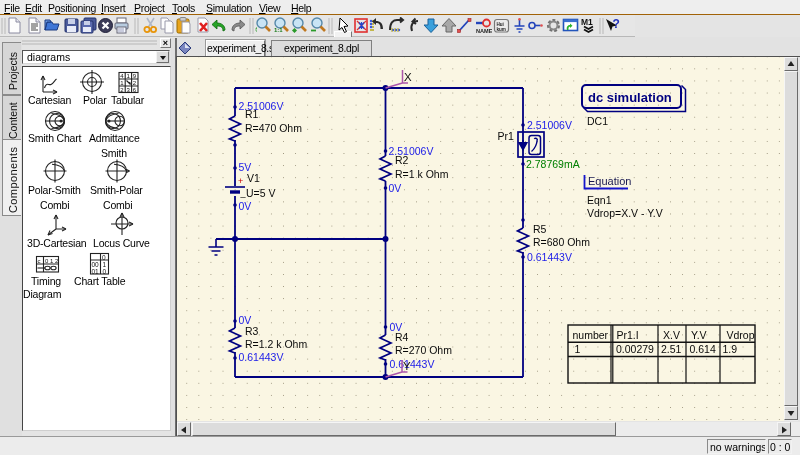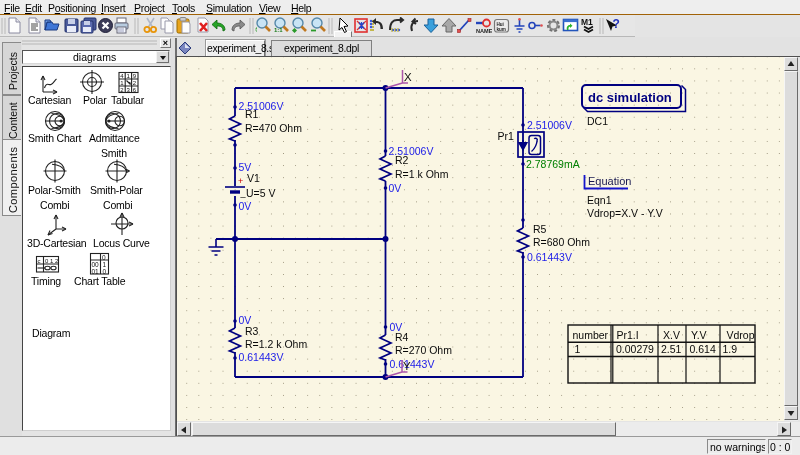--- a/index.html
+++ b/index.html
@@ -24,21 +24,21 @@
 #dockclose { position:absolute; left:160px; top:38px; width:11px; height:10px;
   background:#e8e8e8; border:1px solid #999; border-color:#fff #777 #777 #fff;
   font-size:9px; line-height:8px; text-align:center; font-weight:bold; }
 #vtabs { position:absolute; left:0; top:38px; width:22px; height:398px; background:#e0e0e0; }
 .vtab { position:absolute; left:2px; width:19px; background:#d6d6d6;
   border:1px solid #8a8a8a; border-right:none; }
 .vtab div { position:absolute; transform:rotate(-90deg); transform-origin:0 0;
   font-size:10.5px; white-space:nowrap; color:#111; }
 #combo { position:absolute; left:22px; top:50px; width:148px; height:14px; background:#fff;
   border:1px solid #707070; border-color:#555 #d8d8d8 #d8d8d8 #555; font-size:10.5px; }
-#combo .txt { position:absolute; left:4px; top:0px;margin-left:46px; }
+#combo .txt { position:absolute; left:4px; top:0px; }
 #combo .btn { position:absolute; right:0px; top:0px; width:13px; height:12px; background:#dcdcdc;
   border:1px solid; border-color:#f4f4f4 #6e6e6e #6e6e6e #f4f4f4; }
 #combo .btn:after { content:""; position:absolute; left:3px; top:4px;
   border:3.5px solid transparent; border-top:4.5px solid #111; }
 #dlist { position:absolute; left:22px; top:66px; width:149px; height:365px; background:#fff;
   border:1px solid #666; border-color:#444 #cfcfcf #cfcfcf #444; }
 .dlab { position:absolute; font-size:10.5px; letter-spacing:-0.2px; color:#000; white-space:nowrap; }
 
 #splitter { position:absolute; left:171px; top:38px; width:6px; height:398px; background:#e0e0e0; border-right:2px solid #6f6f6f;}
 #tabbar { position:absolute; left:177px; top:37px; width:623px; height:20px; background:#e2e2e2; }
@@ -362,21 +362,21 @@
 <div class="dlab" style="left:66px; top:65px;">Admittance</div>
 <div class="dlab" style="left:78px; top:80px;">Smith</div>
 <div class="dlab" style="left:5px; top:117px;">Polar-Smith</div>
 <div class="dlab" style="left:67px; top:117px;">Smith-Polar</div>
 <div class="dlab" style="left:17px; top:132px;">Combi</div>
 <div class="dlab" style="left:80px; top:132px;">Combi</div>
 <div class="dlab" style="left:4px; top:170px;">3D-Cartesian</div>
 <div class="dlab" style="left:70px; top:170px;">Locus Curve</div>
 <div class="dlab" style="left:8px; top:208px;">Timing</div>
 <div class="dlab" style="left:51px; top:208px;">Chart Table</div>
-<div class="dlab" style="left:9px; top:221px;margin-top:39px;">Diagram</div>
+<div class="dlab" style="left:0; top:221px;">Diagram</div>
 </div>
 <div id="splitter"></div>
 
 <div id="tabbar">
   <svg class="abs" style="left:2px; top:5px;" width="12" height="12" viewBox="0 0 12 12">
     <path d="M6 0 L12 6 L6 12 L0 6 Z" fill="#7a86c0" stroke="#2a3a7a" stroke-width="1"></path>
     <path d="M6 1.5 L10.5 6 L6 6 Z" fill="#dfe4f2"></path>
   </svg>
   <div class="dtab on" style="left:29px; width:59px;">experiment_8.sch</div>
   <div class="dtab" style="left:94px; width:101px;">experiment_8.dpl</div>

